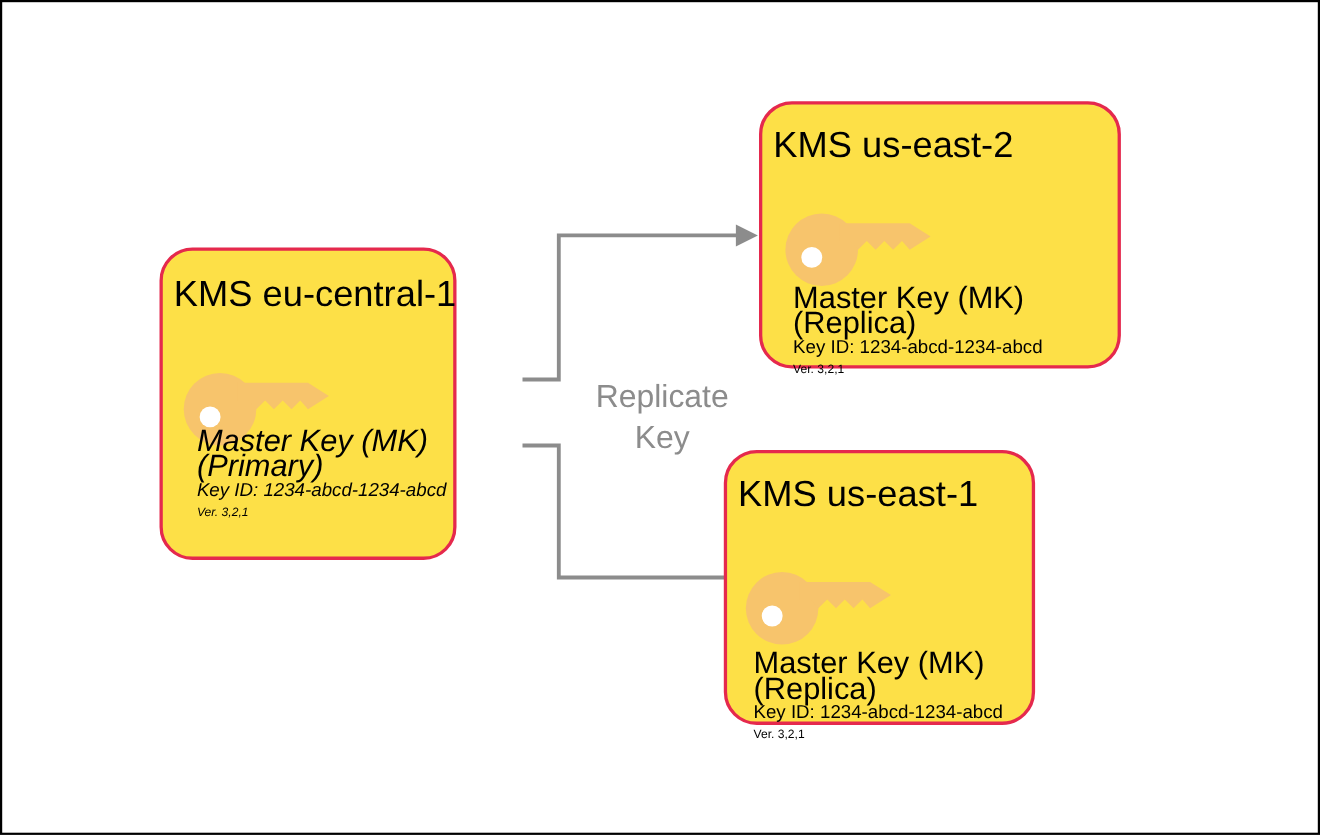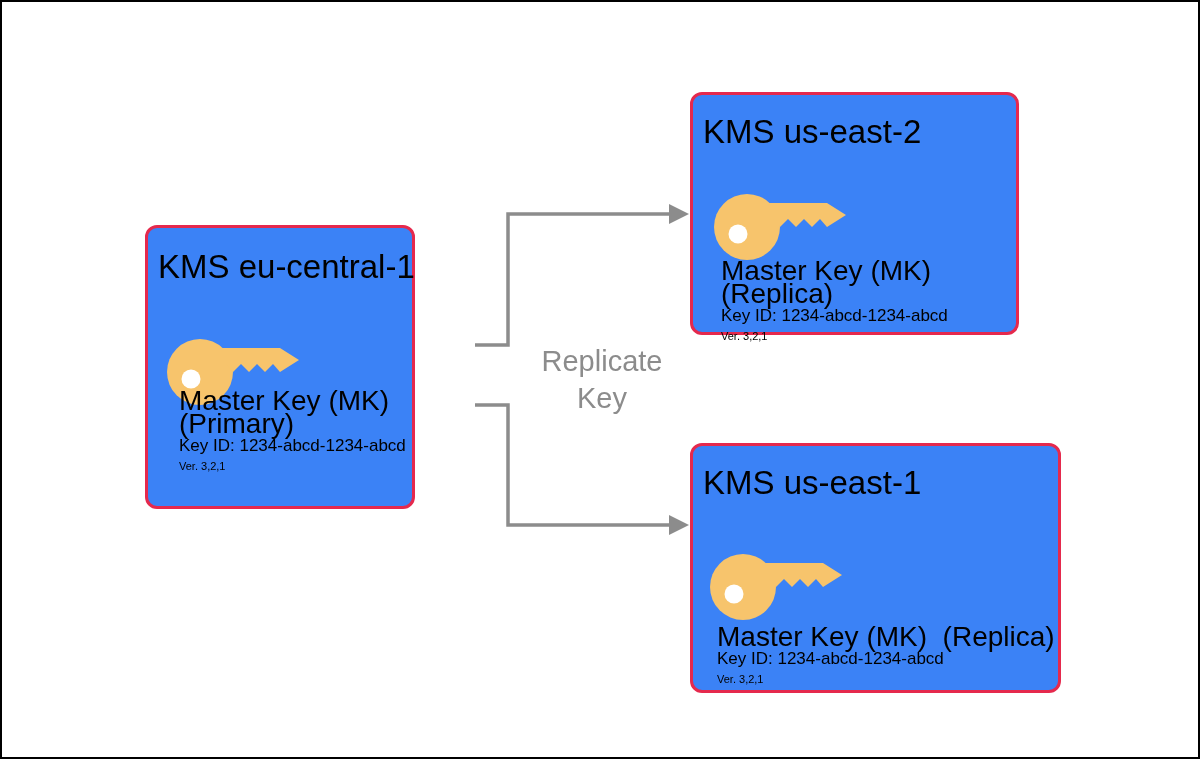--- a/index.html
+++ b/index.html
@@ -12,46 +12,46 @@
     border: 2px solid var(--frame, #000000);
     overflow: hidden;
     font-family: "Liberation Sans", sans-serif;
   }
 
   
   .region-box {
     position: absolute;
     box-sizing: border-box;
     border: 3px solid var(--box-border, #e5294d);
-    border-radius: 12px;
-    background: #3b82f6;
+    border-radius: 30px;
+    background: #fde047;
   }
   .box-eu { left: 143px; top: 223px; width: 270px; height: 284px; }
   .box-ne { left: 688px; top: 90px;  width: 329px; height: 243px; }
-  .box-se { left: 688px; top: 407px; width: 371px; height: 250px; margin-top: 34px; }
+  .box-se { left: 656px; top: 407px; width: 283px; height: 250px; }
 
   .box-title {
     position: absolute;
     left: 10px; top: 18px;
     font-size: 33px;
     color: #000000;
     letter-spacing: 0px;
     white-space: nowrap;
   }
   .box-eu .box-title { top: 20px; }
 
   .key-icon { position: absolute; width: 142px; height: 70px; }
   .box-eu .key-icon { left: 18px; top: 108px; }
   .box-ne .key-icon { left: 20px; top: 96px; }
   .box-se .key-icon { left: 16px; top: 105px; }
   .key-icon .key-body { fill: var(--key-amber, #f7c46c); }
   .key-icon .key-hole { fill: #ffffff; }
 
   .key-info { position: absolute; color: #000000; }
-  .box-eu .key-info { left: 31px; top: 161px; }
+  .box-eu .key-info { left: 31px; top: 161px; font-style: italic; }
   .box-ne .key-info { left: 28px; top: 164px; }
   .box-se .key-info { left: 24px; top: 179px; }
   .key-name { font-size: 28px; line-height: 23px; white-space: pre-wrap; }
   .key-id   { font-size: 17px; line-height: 21px; white-space: pre-wrap; }
   .key-ver  { font-size: 11px; line-height: 21px; white-space: pre-wrap; }
 
   
   .arrow-overlay {
     position: absolute;
     left: 0; top: 0;

